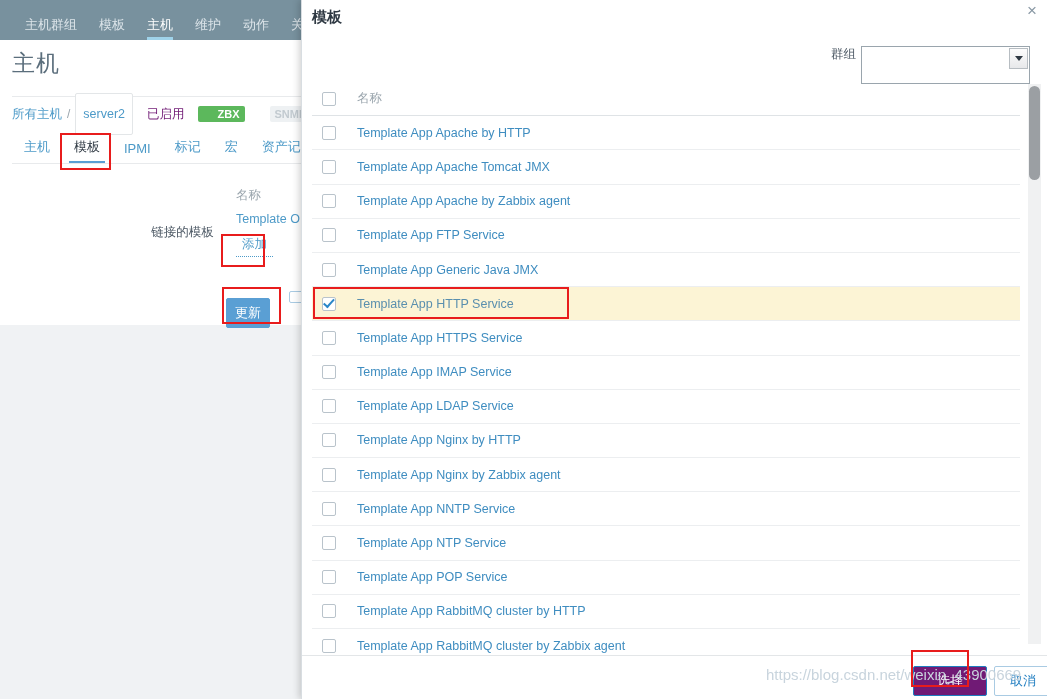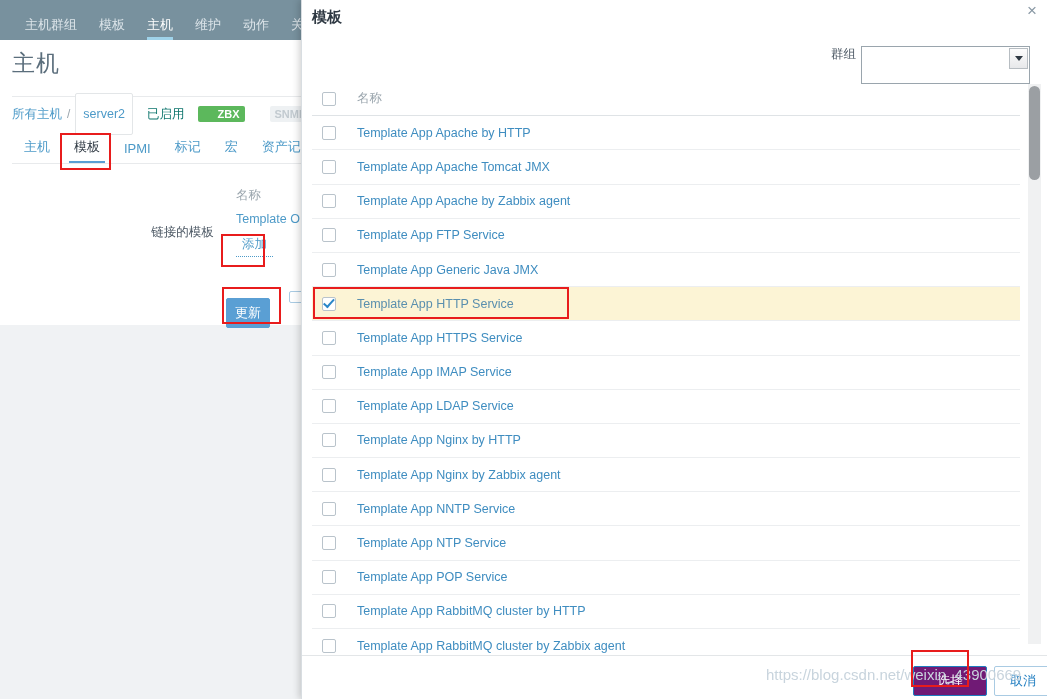--- a/index.html
+++ b/index.html
@@ -41,21 +41,21 @@
   }
   .title-rule { position:absolute; left:12px; top:96px; width:884px; height:1px; background:#e8eaec; }
 
   .breadcrumb { position:absolute; left:12px; top:103px; height:22px; display:flex; align-items:center; }
   .bc-link { color:#4d9ac8; font-size:12.5px; cursor:pointer; }
   .bc-sep { color:#9aa5ad; margin:0 5px; font-size:12px; }
   .bc-current {
     background:#ffffff; border:1px solid #e3e6e8; color:#4d9ac8;
     padding:13px 7px; font-size:12.5px; border-radius:2px; cursor:pointer;
   }
-  .bc-status { color:#0f766e; font-size:12.5px; margin-left:14px; }
+  .bc-status { color:#701a75; font-size:12.5px; margin-left:14px; }
   .iface-tags { display:flex; margin-left:13px; gap:1px; }
   .itag { font-size:11px; font-weight:bold; padding:2px 5px; color:#ffffff; border-radius:2px; }
   .itag.on { background:#5cb85c;padding-left:20px; }
   .itag.off { background:#eef1f3; color:#c2cad0;margin-left:24px; }
 
   .tabs { position:absolute; left:12px; top:134px; display:flex; align-items:flex-end; height:30px; }
   .tab { font-size:13px; color:#4d9ac8; padding:0 12px 8px 12px; position:relative; cursor:pointer; white-space:nowrap;}
   .tab.active { color:#2f3943; }
   .tab.active:after {
     content:""; position:absolute; left:7px; right:7px; bottom:0; height:3px; background:#5a9fd4;

